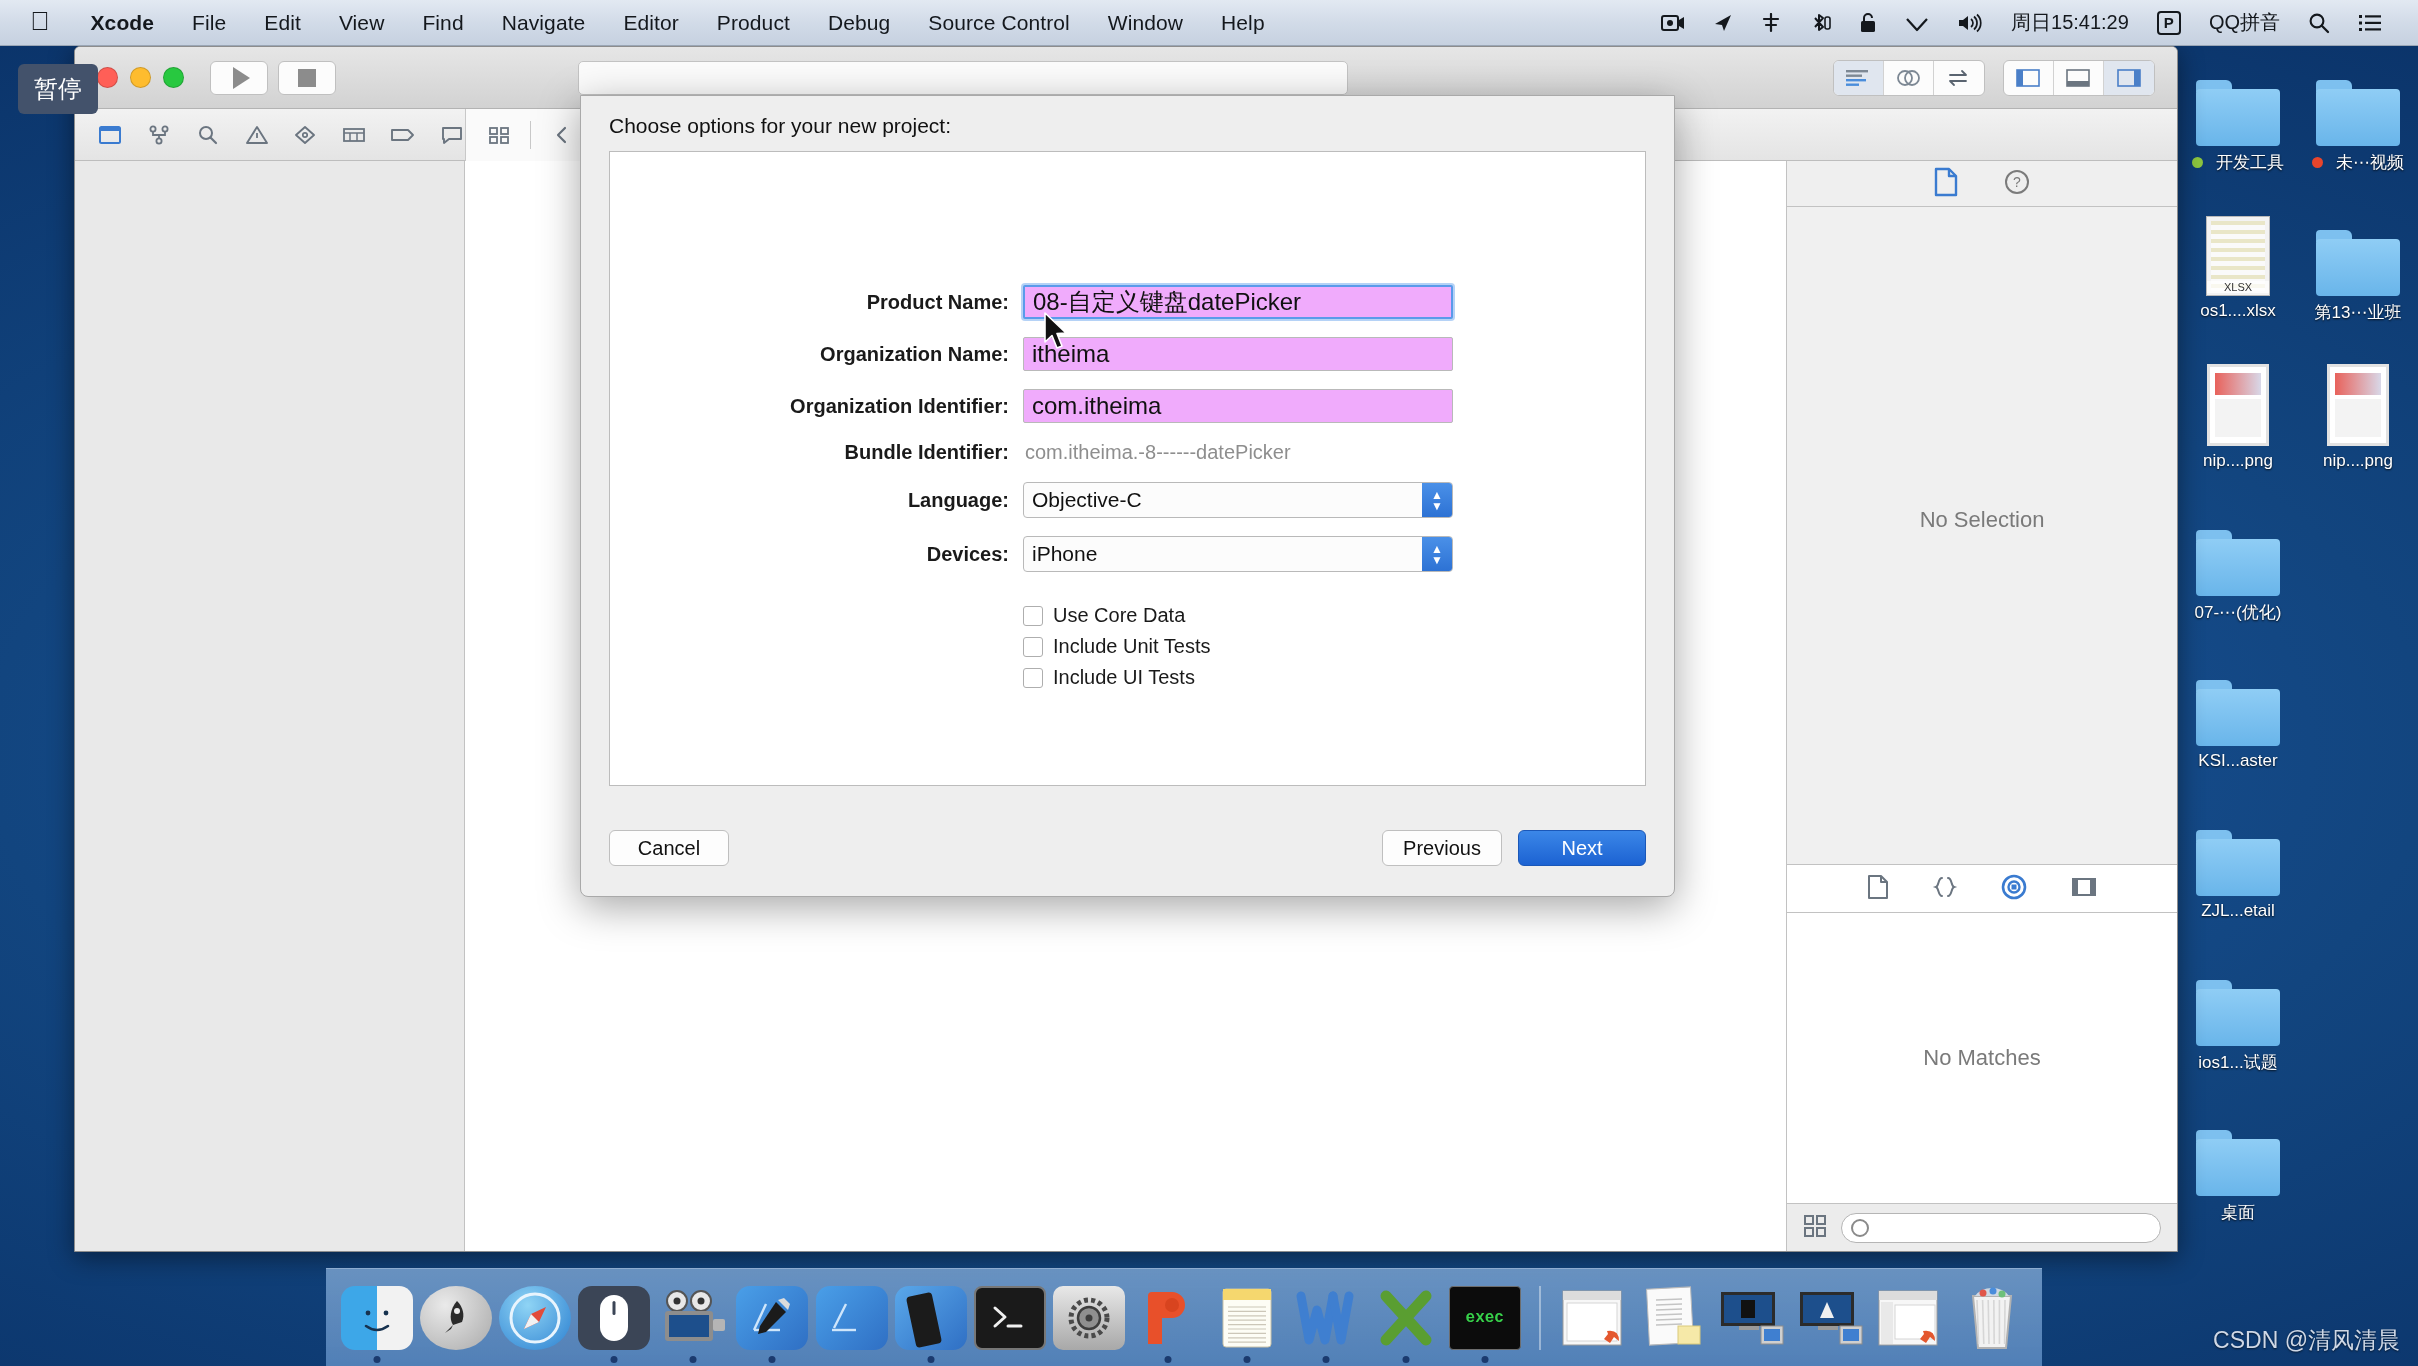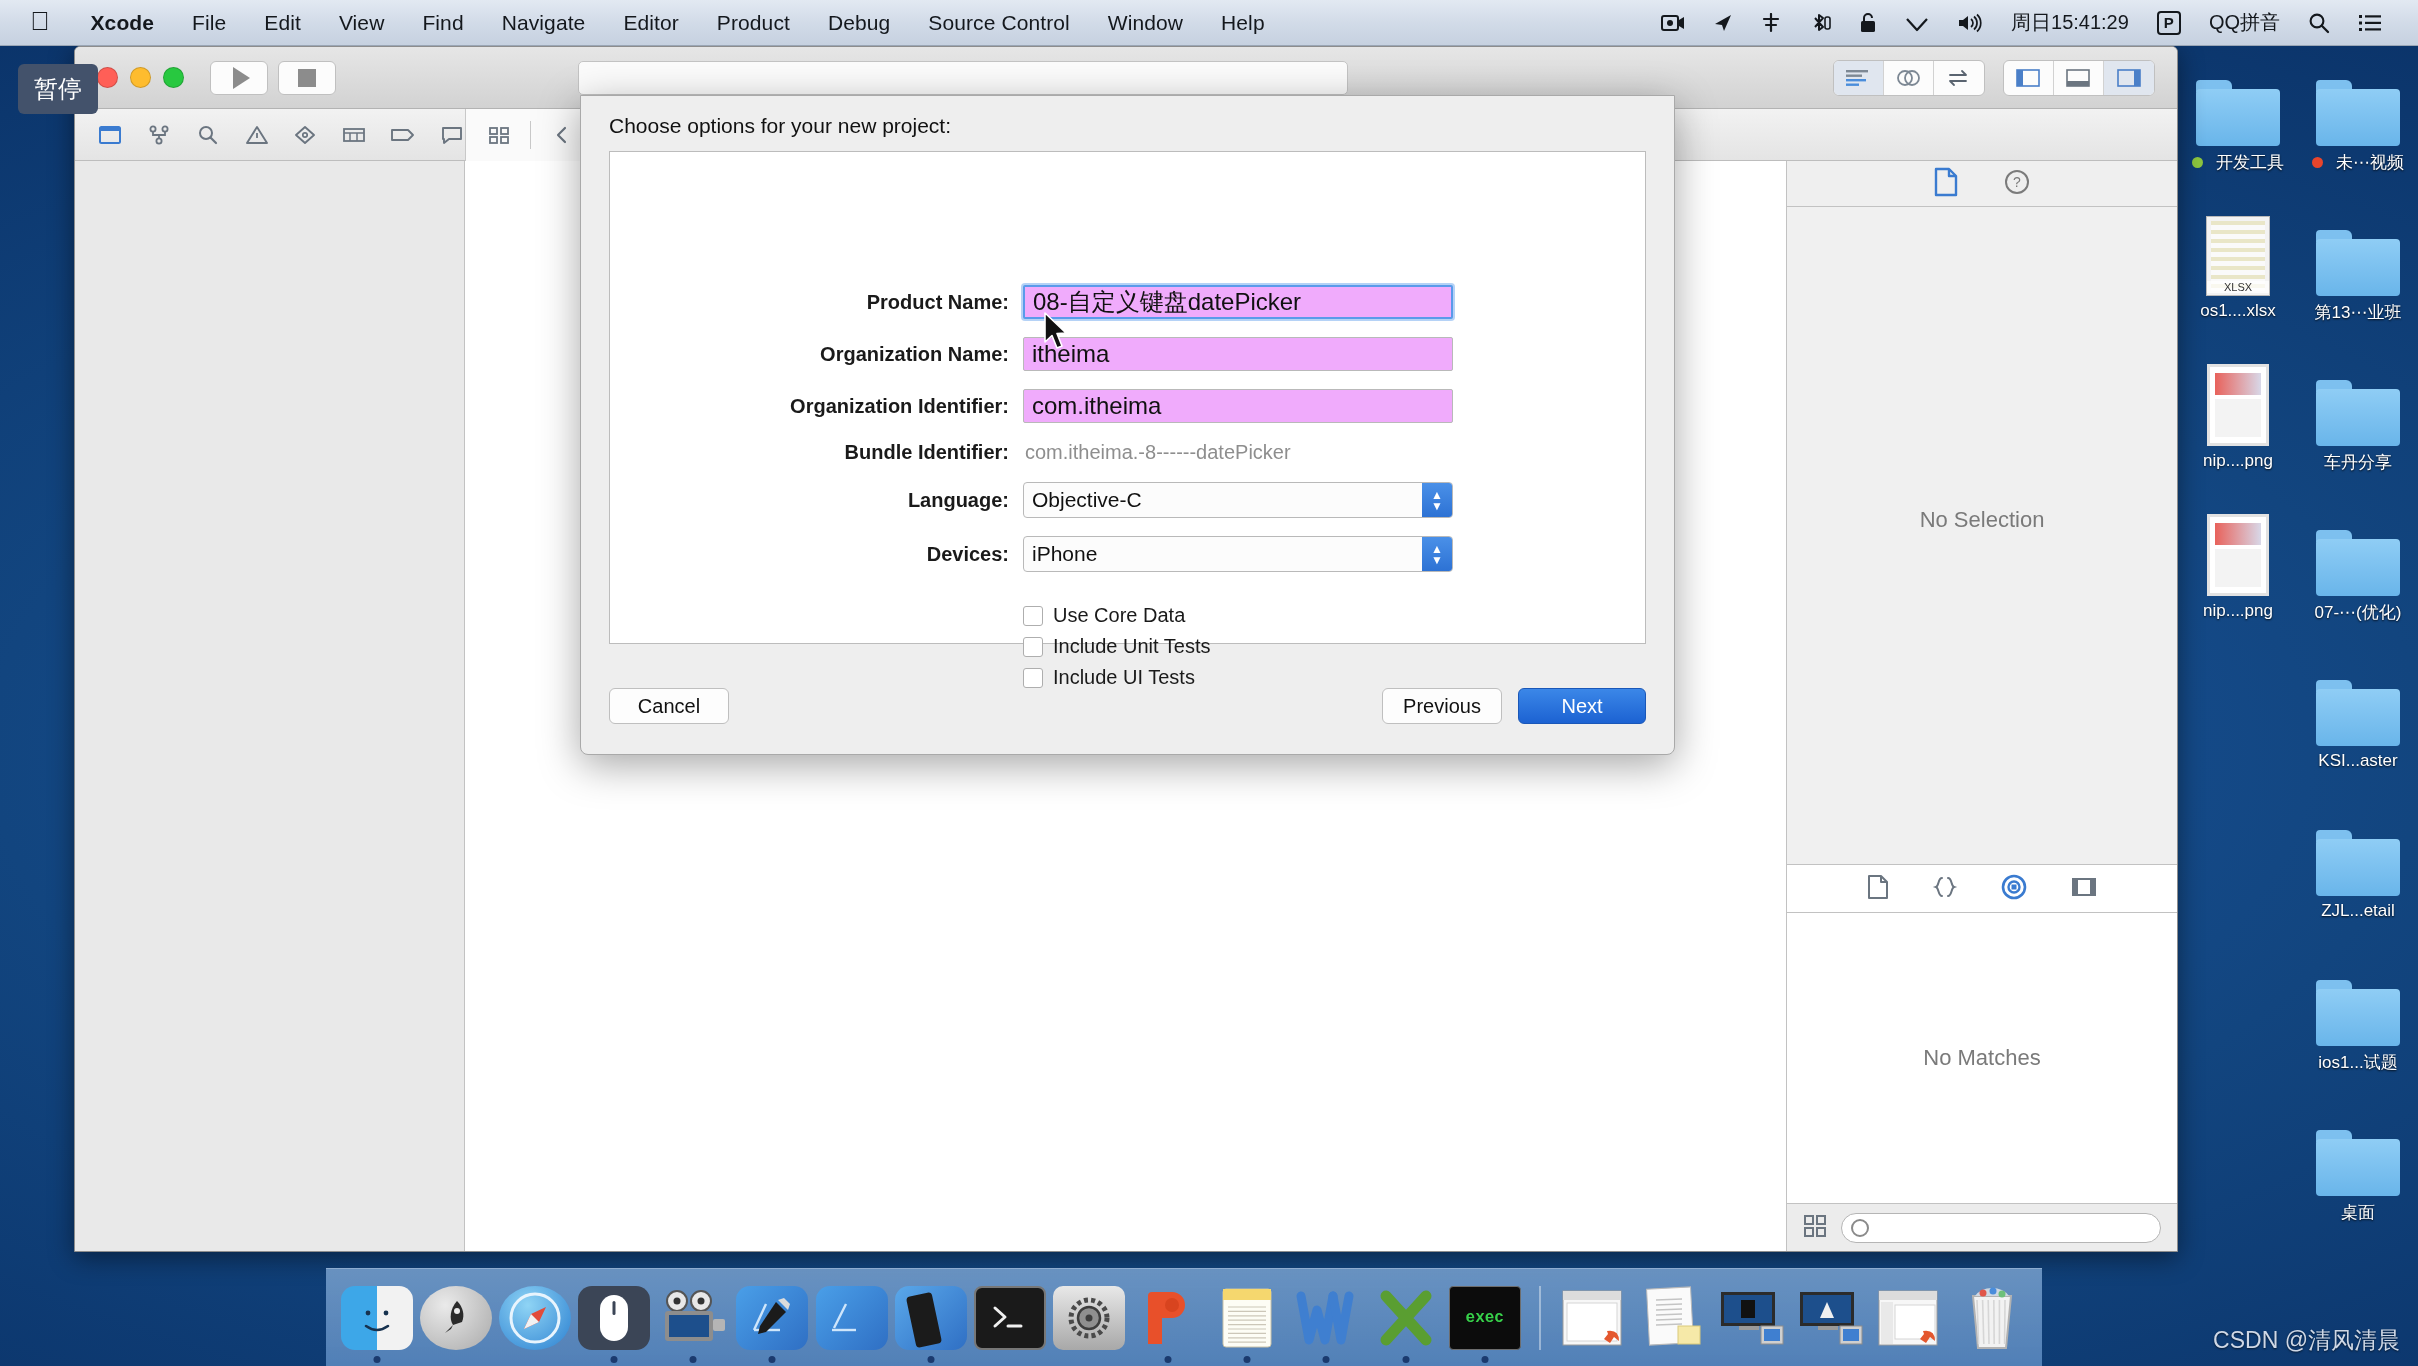--- a/index.html
+++ b/index.html
@@ -146,21 +146,21 @@
   }
   .lib-search-wrap { flex: 1; position: relative; display: flex; align-items: center; }
   .lib-search-wrap .mag {
     position: absolute; left: 10px; width: 18px; height: 18px;
     border: 2px solid #8a8a8a; border-radius: 50%;
   }
 
   
   #sheet {
     position: absolute; left: 580px; top: 95px;
-    width: 1095px; height: 660px;
+    width: 1095px; height: 802px;
     background: #eeeeee;
     border: 1px solid #a9a9a9;
     border-radius: 0 0 8px 8px;
     box-shadow: 0 10px 40px rgba(0,0,0,0.35);
     z-index: 40;
   }
   #sheet-title {
     position: absolute; left: 28px; top: 18px;
     font-size: 21px; color: #111;
   }
@@ -358,31 +358,20 @@
       </div>
       <div class="dicon">
         <div class="glyph">
           <div class="pngicon">
             <div class="shot"></div>
             <div class="shot2"></div>
           </div>
         </div>
         <div class="lbl">
           <span>nip....png</span>
-        </div>
-      </div>
-      <div class="dicon">
-        <div class="glyph">
-          <div class="folder">
-            <div class="tab"></div>
-            <div class="body"></div>
-          </div>
-        </div>
-        <div class="lbl">
-          <span>车丹分享</span>
         </div>
       </div>
       <div class="dicon">
         <div class="glyph">
           <div class="pngicon">
             <div class="shot"></div>
             <div class="shot2"></div>
           </div>
         </div>
         <div class="lbl">

